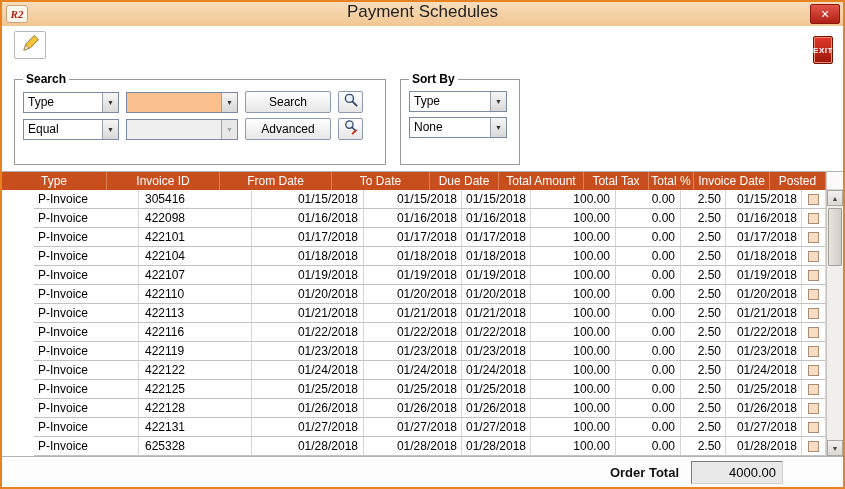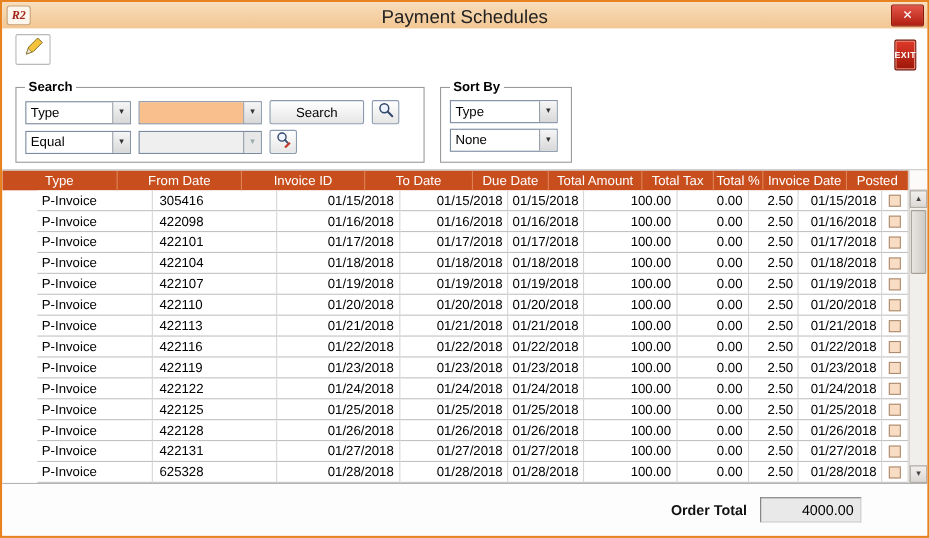--- a/index.html
+++ b/index.html
@@ -12,21 +12,21 @@
     background: #ffffff;
     display: flex; flex-direction: column;
     position: relative; overflow: hidden;
   }
 
   
   .titlebar {
     height: 24px; flex: 0 0 24px;
     background: linear-gradient(#f8ddbb, #f2c691);
     position: relative;
-    display: flex; align-items: flex-end; justify-content: center;
+    display: flex; align-items: flex-start; justify-content: center;
   }
   .titlebar .title { font-size: 17px; color: #222; }
   .logo {
     position: absolute; left: 4px; top: 3px;
     width: 22px; height: 18px;
     background: #fdf6ec; border: 1px solid #c8a37a; border-radius: 3px;
     color: #a42318; font: italic bold 11px "Liberation Serif", serif;
     display: flex; align-items: center; justify-content: center;
   }
   .close-btn {
@@ -51,21 +51,21 @@
     width: 20px; height: 28px;
     background: linear-gradient(#e0392a, #9c1708);
     border: 1px solid #6f1004; border-radius: 2px;
     box-shadow: inset 0 0 0 1px #f08a78;
     color: #fff; font-size: 8px; font-weight: bold; letter-spacing: .5px;
     display: flex; align-items: center; justify-content: center; cursor: pointer;
   }
 
   
   .groups { display: flex; gap: 14px; padding: 2px 0 6px 12px; background: #fff; }
-  fieldset { border: 1px solid #9a9a9a; padding: 5px 8px 7px 8px; background: #fff; }
+  fieldset { border: 1px solid #9a9a9a; padding: 5px 8px 24px 8px; background: #fff; }
   legend { font-size: 12px; font-weight: bold; padding: 0 3px; }
   .g-row { display: flex; gap: 7px; align-items: center; }
   .g-row + .g-row { margin-top: 5px; }
 
   .combo {
     display: flex; height: 21px;
     border: 1px solid #7a8aa0; background: #fff; cursor: pointer;
   }
   .combo .combo-text { flex: 1; font-size: 12px; line-height: 19px; padding: 0 4px;
     white-space: nowrap; overflow: hidden; }
@@ -221,20 +221,21 @@
       </div>
       <div class="g-row">
         <div class="combo w-field">
           <span class="combo-text">Equal</span>
           <span class="combo-btn">▼</span>
         </div>
         <div class="combo w-value disabled">
           <span class="combo-text"></span>
           <span class="combo-btn">▼</span>
         </div>
+        <button class="btn">Advanced</button>
         <span class="icon-btn">
           <span>
             <svg width="16" height="16" viewBox="0 0 20 20">
               <circle cx="8" cy="7" r="4.6" fill="#eef4ff" stroke="#33486a" stroke-width="1.6"></circle>
               <line x1="11.3" y1="10.3" x2="14.5" y2="13.5" stroke="#33486a" stroke-width="2" stroke-linecap="round"></line>
               <path d="M10.5 18l5.5-5.5 1.8 1.8L12.3 19.8z" fill="#c0392b"></path>
             </svg>
           </span>
         </span>
       </div>
@@ -254,22 +255,22 @@
           <span class="combo-btn">▼</span>
         </div>
       </div>
     </fieldset>
   </div>
 
   <div class="tablewrap">
     <div class="gridcol">
       <div class="thead cols" id="thead-row">
           <div>Type</div>
+          <div>Invoice ID</div>
           <div>From Date</div>
-          <div>Invoice ID</div>
           <div>To Date</div>
           <div>Due Date</div>
           <div>Total Amount</div>
           <div>Total Tax</div>
           <div>Total %</div>
           <div>Invoice Date</div>
           <div>Posted</div>
         </div>
       <div class="tbody" id="tbody">
           <div class="tr cols">

